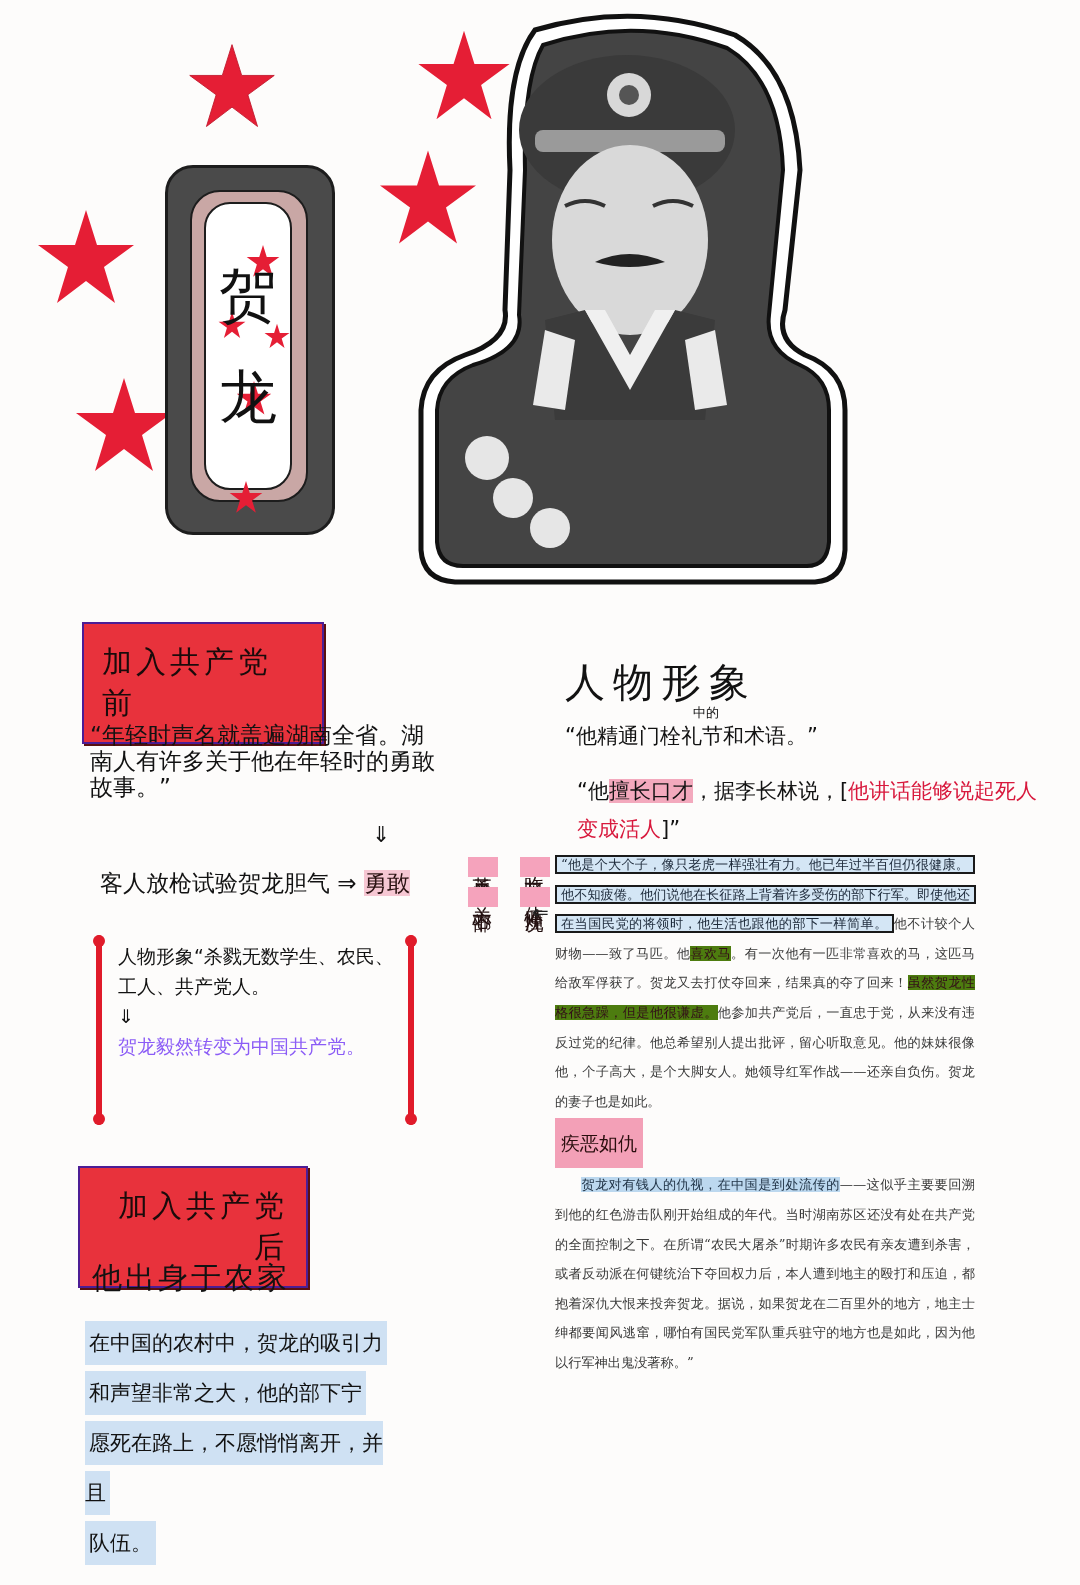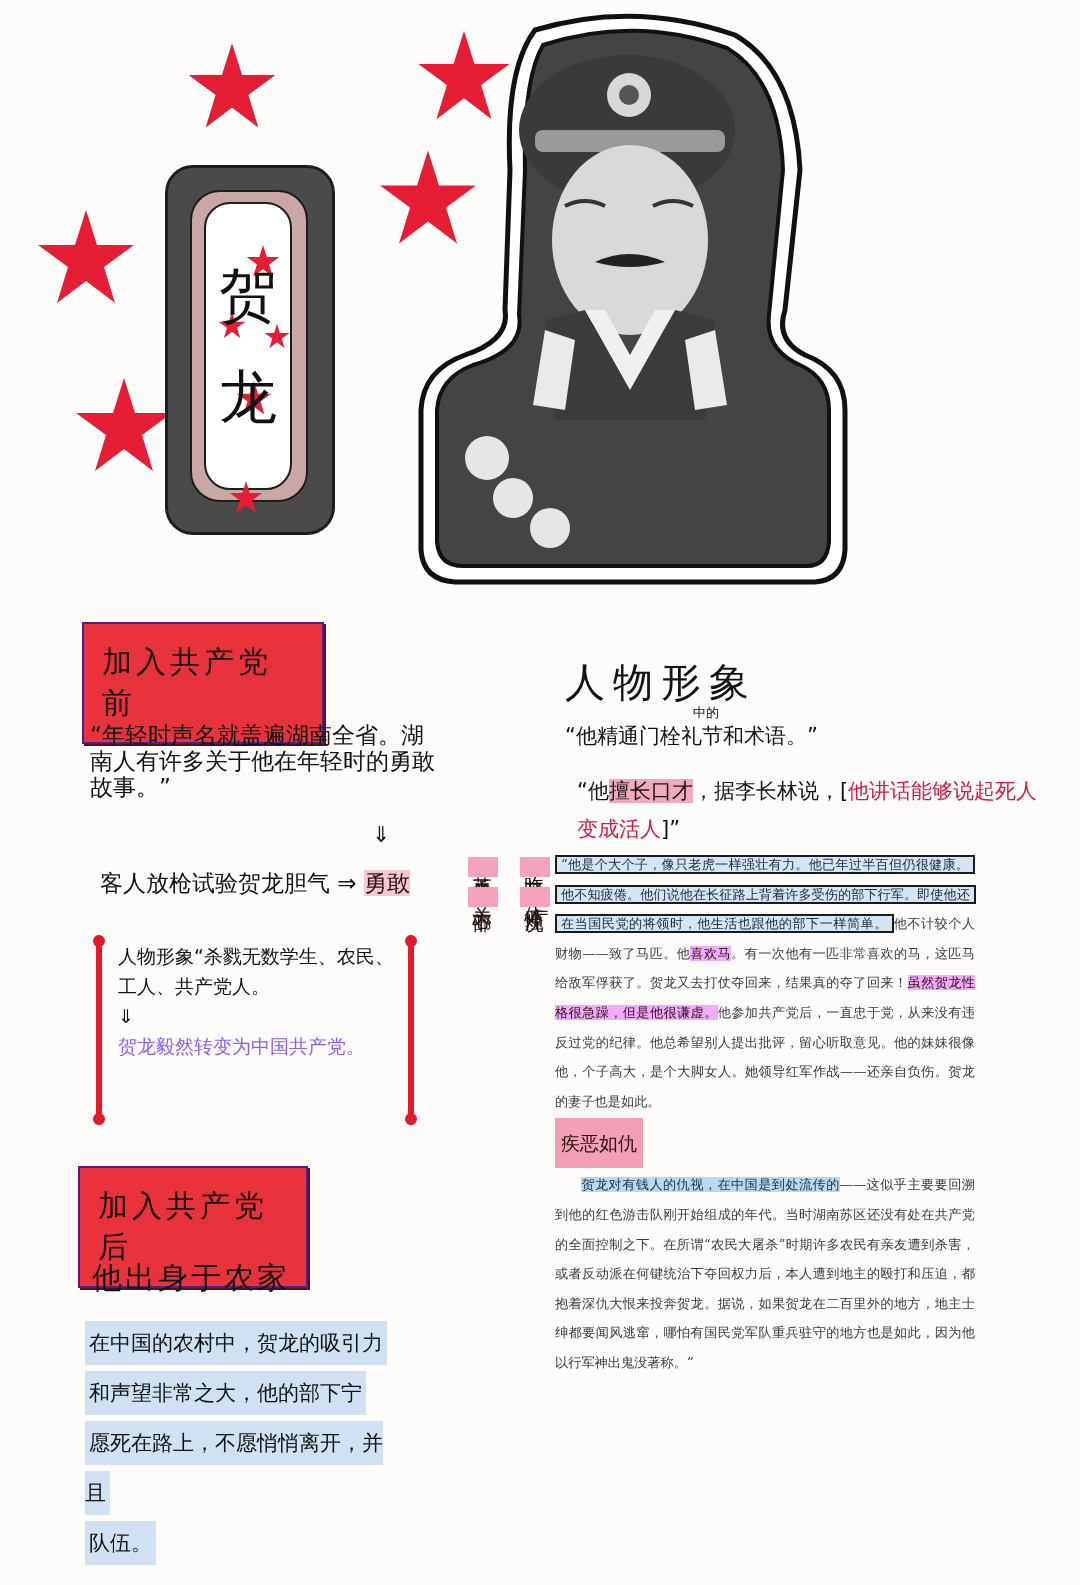--- a/index.html
+++ b/index.html
@@ -80,21 +80,21 @@
   .side-arrow { position: absolute; left: 532px; top: 900px; font-size: 20px; color: #222; }
 
   .print-block {
     position: absolute; left: 555px; top: 850px; width: 420px; height: 615px;
     font-family: "DejaVu Serif", serif; font-size: 13.2px; color: #3a3a3a; line-height: 29.6px;
   }
   .print-block .boxed {
     background: #d4e6f5; border: 2px solid #1a1a1a; padding: 0 4px; display: inline; color: #1d2a3a;
     box-decoration-break: clone; -webkit-box-decoration-break: clone;
   }
-  .print-block .pink { background: #f0abfc; color: #331018; }
+  .print-block .pink { background: #4d7c0f; color: #331018; }
   .print-block .sub-head { display: inline-block; background: #f3a0b7; font-family: "DejaVu Sans", sans-serif; font-size: 19px; color: #2a0e0e; padding: 12px 6px; line-height: 26px; margin: 2px 0; }
   .print-block .blue { background: #bcd8ef; color: #223548; }
   .print-block p { text-align: justify; }
 </style>
 </head>
 <body>
 
 <div class="star" style="left:188px;top:42px;width:88px;height:88px;">
     <svg viewBox="0 0 100 100">
       <polygon points="50,3 61,38 98,38 68,60 79,96 50,74 21,96 32,60 2,38 39,38" fill="#e51e35" stroke="#c0182c" stroke-width="1"></polygon>
@@ -186,21 +186,21 @@
 <div class="bracket-box">
   <div class="bar-l"></div>
   <div class="bar-r"></div>
   <div class="content hand" style="position:absolute;">
     <div>人物形象“杀戮无数学生、农民、工人、共产党人。</div>
     <div>⇓</div>
     <div class="red-line">贺龙毅然转变为中国共产党。</div>
   </div>
 </div>
 
-<div class="section-label" style="left:78px;top:1166px;width:230px;">加入共产党后</div>
+<div class="section-label" style="left:78px;top:1166px;width:230px;text-align:right;">加入共产党后</div>
 <div class="hand leader-title">他出身于农家</div>
 <div class="hand leader-text">
   <div><span>在中国的农村中，贺龙的吸引力</span></div>
   <div><span>和声望非常之大，他的部下宁</span></div>
   <div><span>愿死在路上，不愿悄悄离开，并且</span></div>
   <div><span>队伍。</span></div>
 </div>
 
 <div class="hand persona-title">人物形象</div>
 <div class="hand persona-q1">

